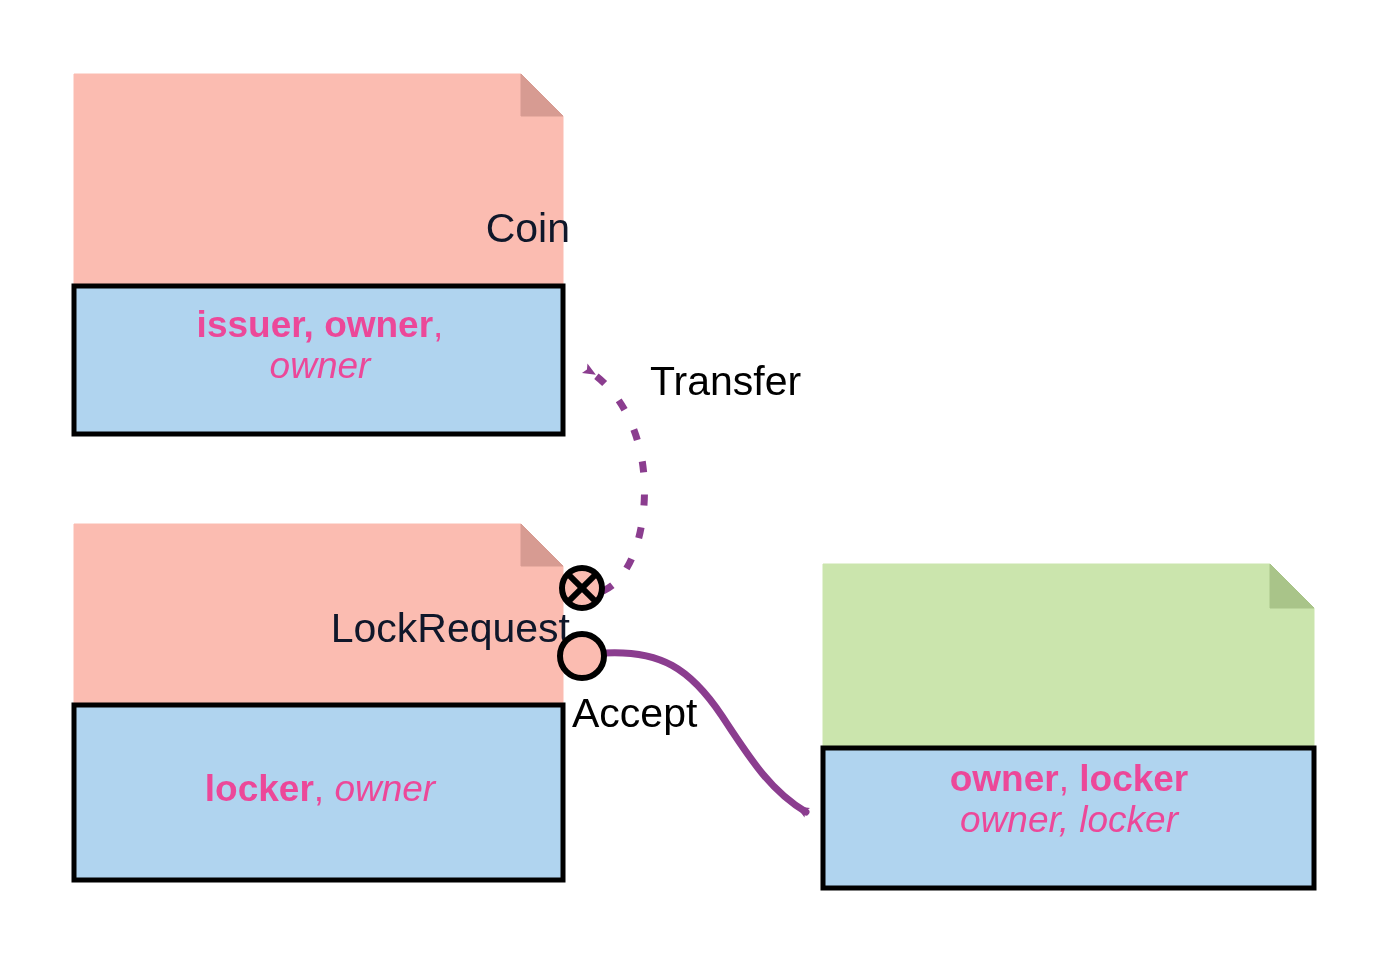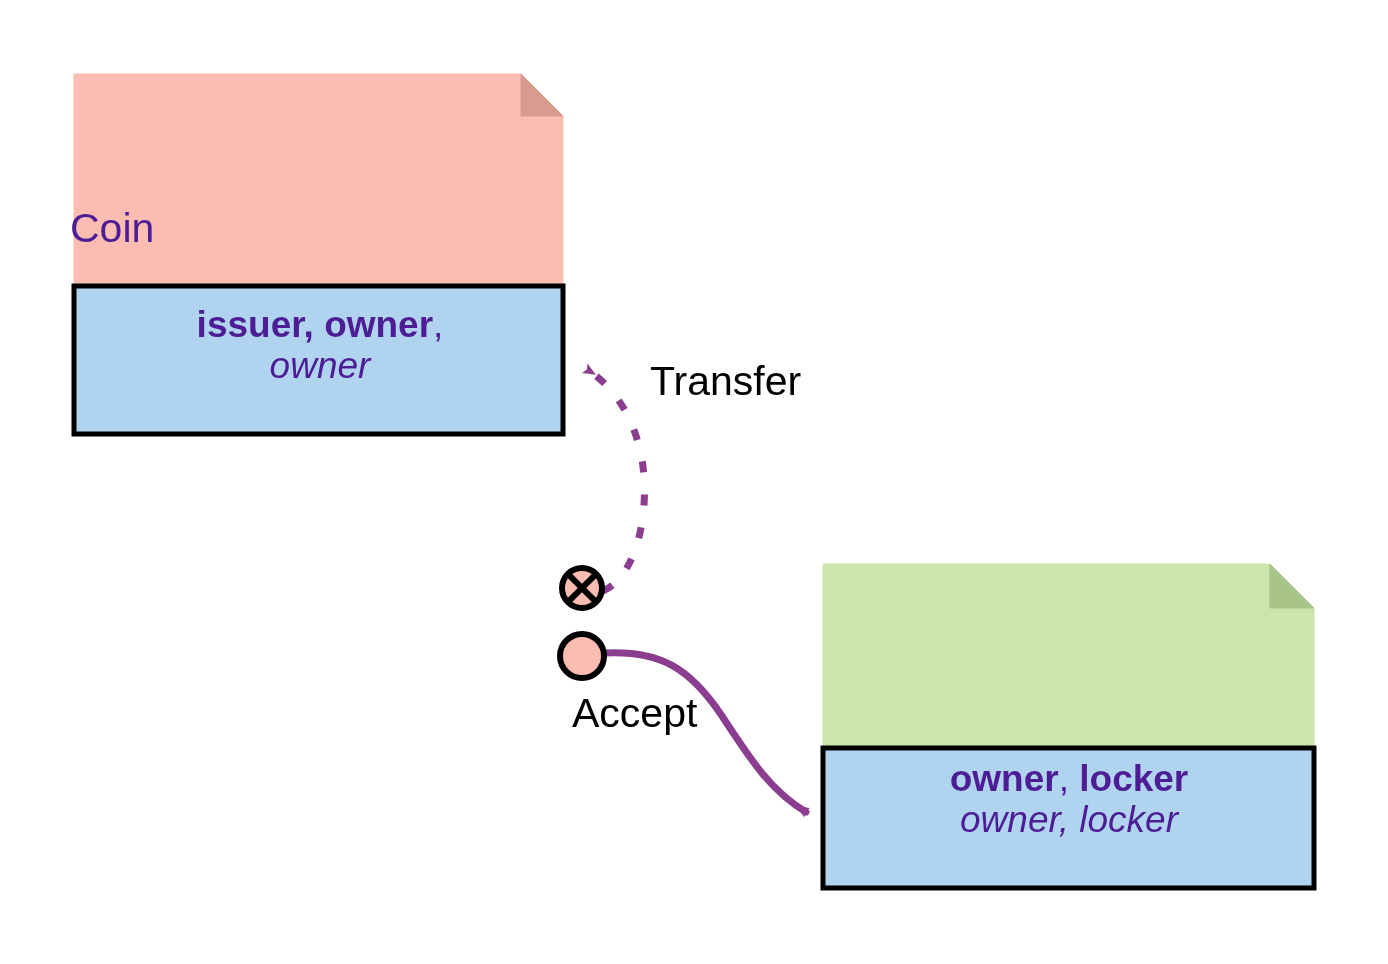--- a/index.html
+++ b/index.html
@@ -28,33 +28,33 @@
   svg.layer.front  { z-index: 3; }
 
   .node {
     position: absolute;
     z-index: 2;
   }
   .node-title {
     position: absolute;
     left: 0;
     width: 100%;
-    text-align: left;
+    text-align: right;
     font-size: 41px;
-    color: #4c1d95;
+    color: #0f172a;
     line-height: 1.1;
     white-space: nowrap;
   }
   .attr-block {
     position: absolute;
     left: 0;
     width: 100%;
     text-align: center;
     font-size: 37px;
-    color: #4c1d95;
+    color: #ec4899;
     line-height: 1.12;
   }
   .attr-line { display: block; white-space: nowrap; }
   .b { font-weight: bold; }
   .i { font-style: italic; }
   .n { font-weight: normal; font-style: normal; }
 
   .edge-label {
     position: absolute;
     z-index: 4;
@@ -96,20 +96,31 @@
 
       <rect x="4" y="216" width="489" height="148" fill="#b0d4ef" stroke="#000000" stroke-width="5"></rect>
     </svg>
     <div class="node-title" style="top:136px;">Coin</div>
     <div class="attr-block" style="top:234px;">
       <span class="attr-line"><span class="b">issuer, owner</span><span class="n">,</span></span>
       <span class="attr-line"><span class="i">owner</span></span>
     </div>
   </div>
 
+  <div class="node" style="left:70px; top:520px; width:500px; height:366px;">
+    <svg width="500" height="366" viewBox="0 0 500 366">
+      <path d="M 4 4 L 451 4 L 493 46 L 493 185 L 4 185 Z" fill="#fbbcb1" stroke="#fbbcb1" stroke-width="1"></path>
+      <path d="M 451 4 L 493 46 L 451 46 Z" fill="#d79b92" stroke="#d79b92" stroke-width="1"></path>
+      <rect x="4" y="185" width="489" height="175" fill="#b0d4ef" stroke="#000000" stroke-width="5"></rect>
+    </svg>
+    <div class="node-title" style="top:86px;">LockRequest</div>
+    <div class="attr-block" style="top:248px;">
+      <span class="attr-line"><span class="b">locker</span><span class="n">, </span><span class="i">owner</span></span>
+    </div>
+  </div>
 
   <div class="node" style="left:819px; top:560px; width:500px; height:334px;">
     <svg width="500" height="334" viewBox="0 0 500 334">
       <path d="M 4 4 L 451 4 L 495 48 L 495 188 L 4 188 Z" fill="#cbe5ad" stroke="#cbe5ad" stroke-width="1"></path>
       <path d="M 451 4 L 495 48 L 451 48 Z" fill="#a9c489" stroke="#a9c489" stroke-width="1"></path>
       <rect x="4" y="188" width="491" height="140" fill="#b0d4ef" stroke="#000000" stroke-width="5"></rect>
     </svg>
     <div class="attr-block" style="top:198px;text-align:center;">
       <span class="attr-line"><span class="b">owner</span><span class="n">, </span><span class="b">locker</span></span>
       <span class="attr-line"><span class="i">owner, locker</span></span>

